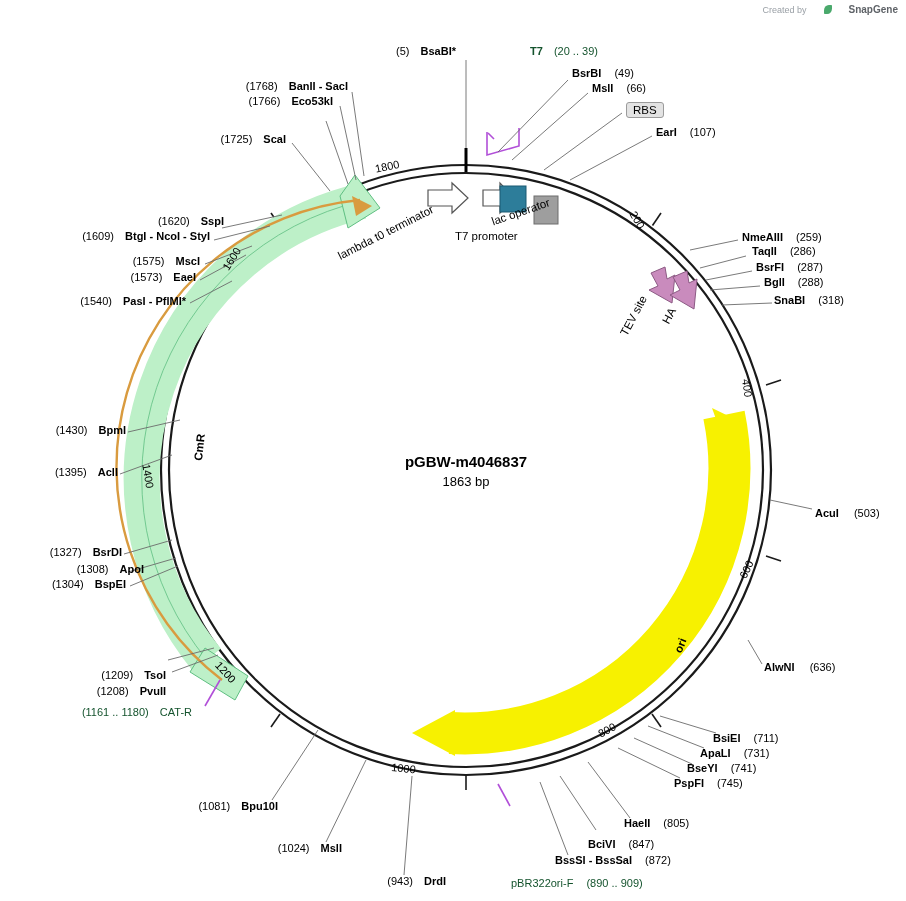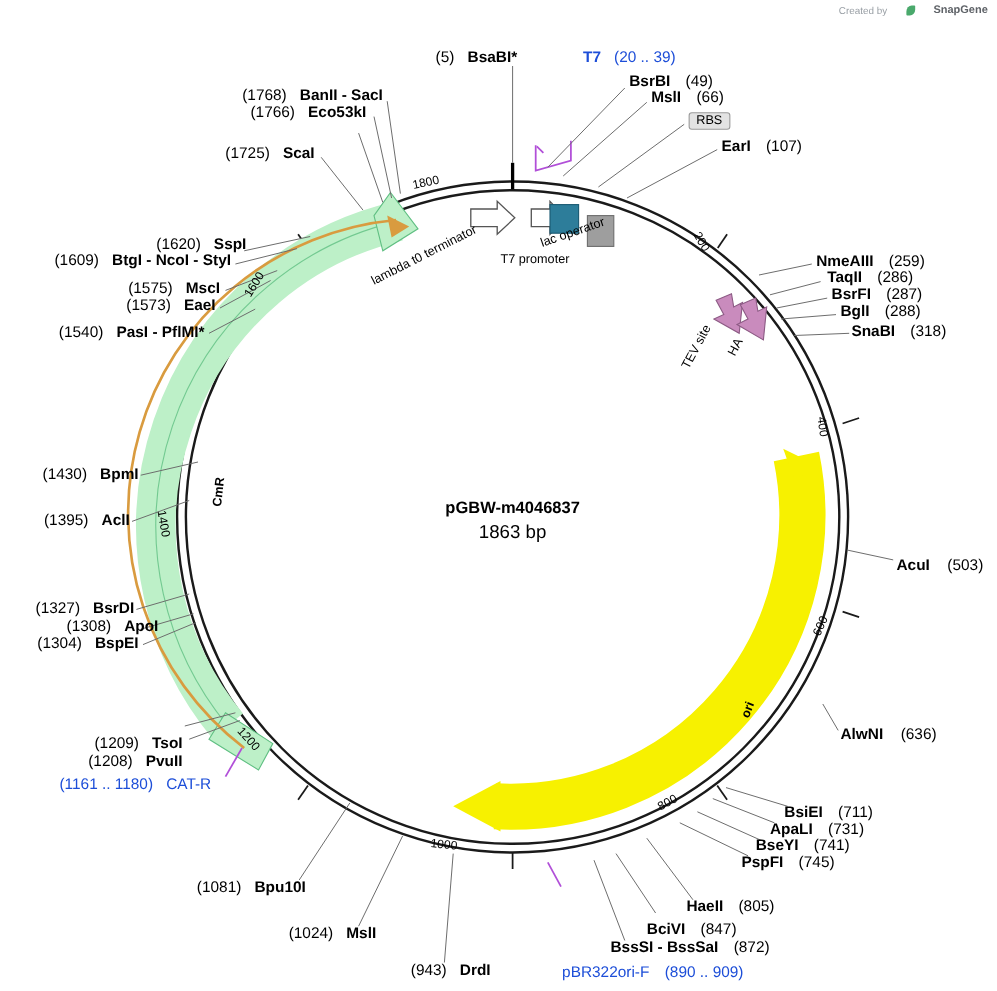--- a/index.html
+++ b/index.html
@@ -22,33 +22,33 @@
   }
   svg#plasmid {
     position: absolute;
     left: 0; top: 0;
     width: 906px;
     height: 901px;
   }
   .lbl {
     position: absolute;
     white-space: nowrap;
-    font-size: 14px;
+    font-size: 11px;
     color: #000;
     line-height: 14px;
   }
   .lbl .pos {
     color: #000;
     font-weight: normal;
   }
   .lbl .enz {
     font-weight: bold;
   }
   .lbl.purple, .lbl.purple .pos, .lbl.purple .enz {
-    color: #1d4ed8;
+    color: #14532d;
   }
   .lbl.purple .enz { font-weight: normal; }
   .leftal { text-align: right; }
   .brand {
     position: absolute;
     right: 8px;
     top: 4px;
     font-size: 9px;
     color: #9aa0a6;
     display: flex;
@@ -75,21 +75,21 @@
     font-size: 15px;
     font-weight: bold;
     color: #000;
   }
   .center-sub {
     position: absolute;
     width: 300px;
     text-align: center;
     left: 316px;
     top: 474px;
-    font-size: 17px;
+    font-size: 13px;
     color: #000;
   }
   .rbs-badge {
     position: absolute;
     left: 626px;
     top: 102px;
     background: #e3e3e3;
     border: 1px solid #9b9b9b;
     border-radius: 3px;
     padding: 1px 6px;

